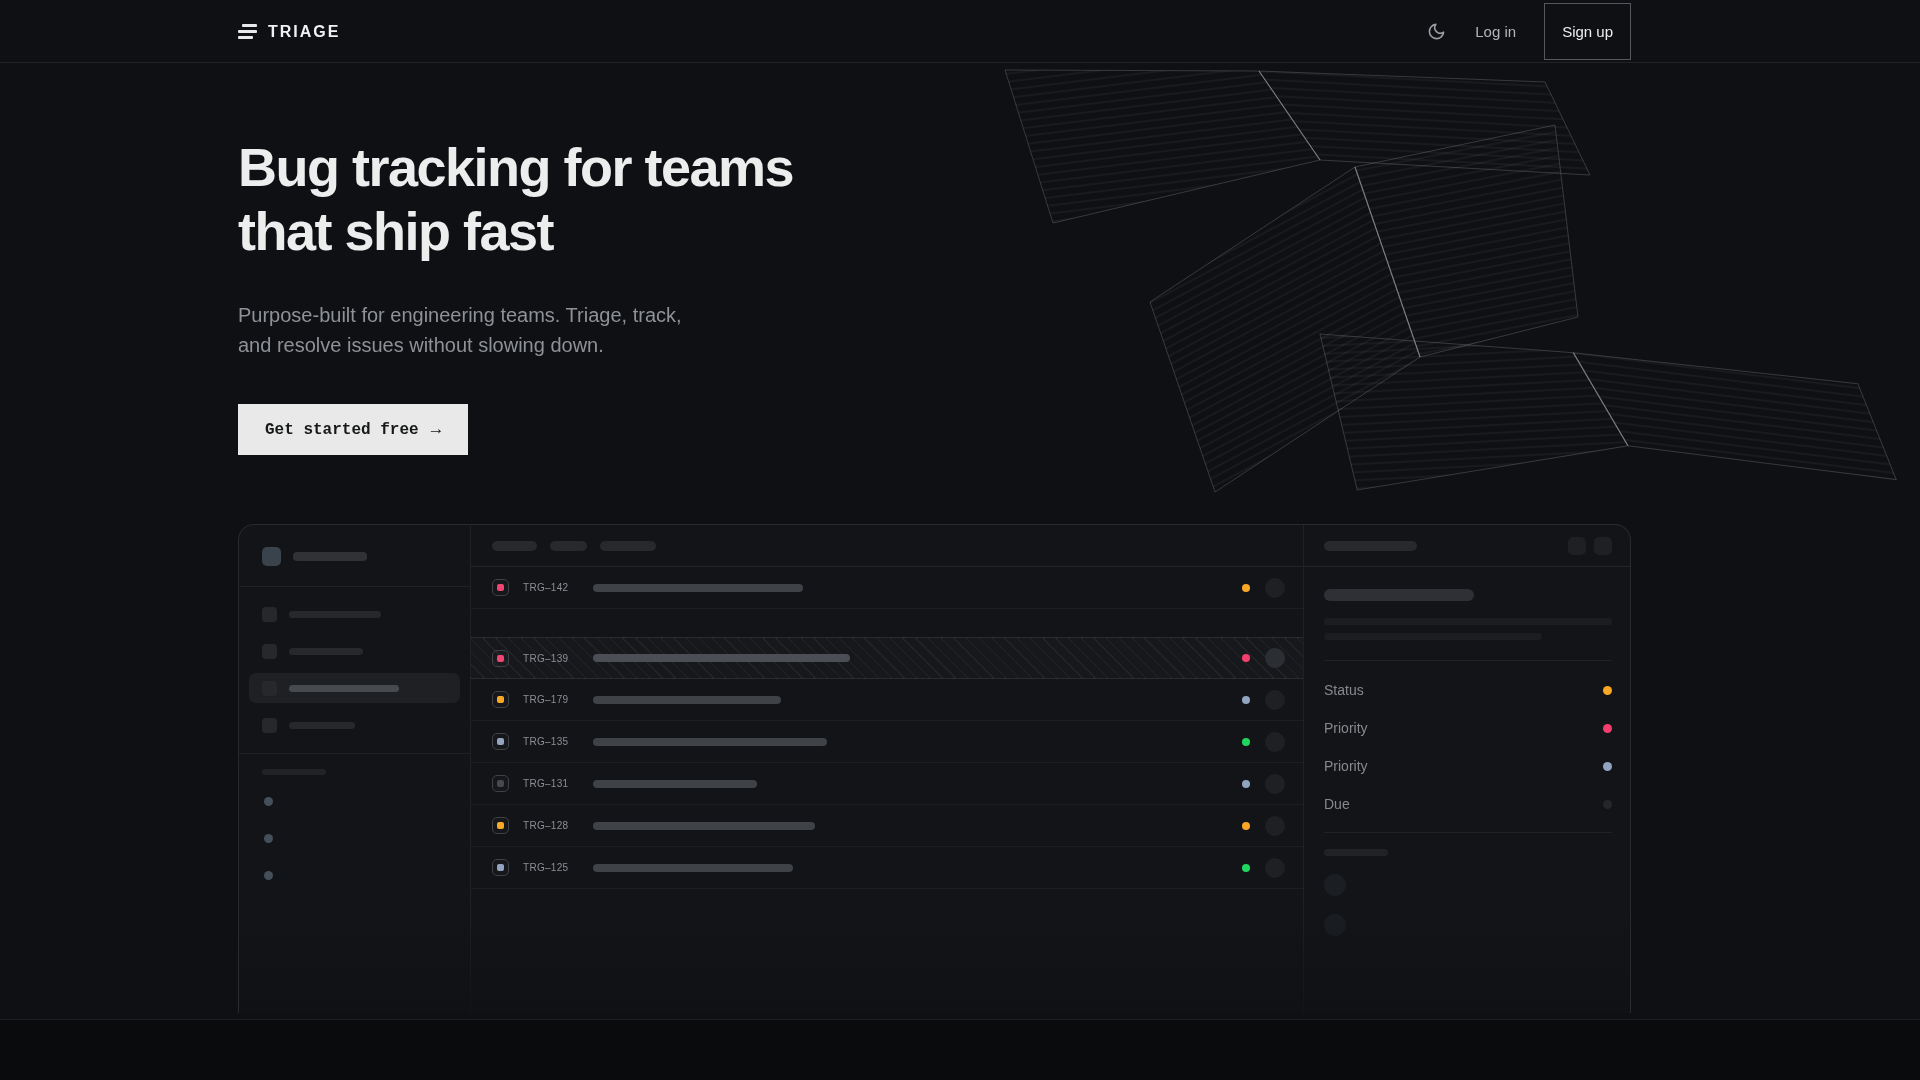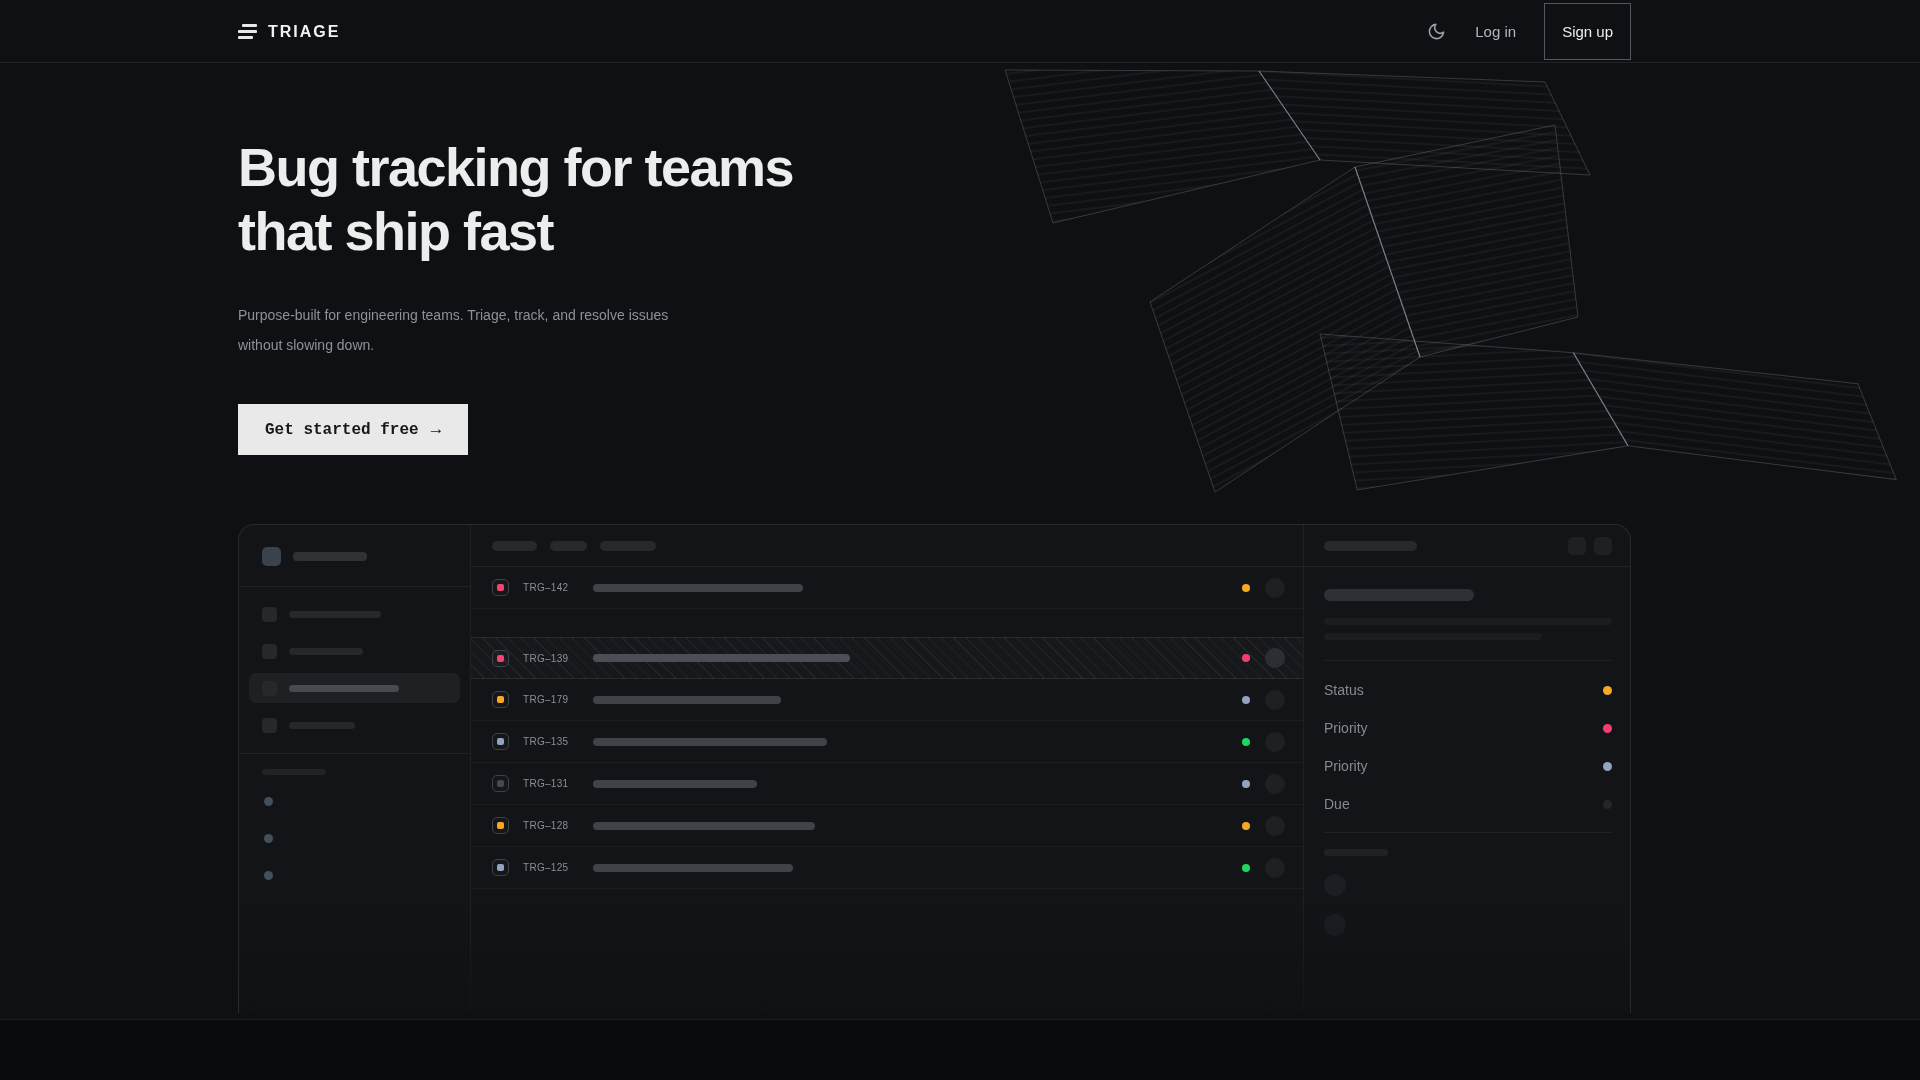--- a/index.html
+++ b/index.html
@@ -34,21 +34,21 @@
   .login-link { font-size:15px; color:#b2b5ba; text-decoration:none; cursor:pointer; }
   .signup-btn {
     background:transparent; color:#eceef0; font-size:15px;
     border:1px solid #54575c; padding:19px 17px; cursor:pointer;
     font-family:"Liberation Sans", sans-serif;
   }
 
   
   .hero-copy { position:absolute; left:238px; top:135px; z-index:4; }
   .hero-title { font-size:54px; line-height:64px; font-weight:600; letter-spacing:-1.5px; color:#eceded; }
-  .hero-sub { margin-top:37px; max-width:472px; font-size:14px; line-height:30px; color:#8e9196; }
+  .hero-sub { margin-top:37px; max-width:472px; font-size:20px; line-height:30px; color:#8e9196; }
   .cta-btn {
     margin-top:44px; display:inline-flex; align-items:center; gap:12px;
     background:#e9e9e9; color:#17181a; border:none; padding:16px 27px;
     font-size:16px; font-weight:700; cursor:pointer;
     font-family:Liberation Mono, monospace;
   }
   .cta-arrow { font-size:17px; font-weight:400; }
 
   
   .decor { position:absolute; top:62px; left:950px; width:970px; height:452px; z-index:1; }

